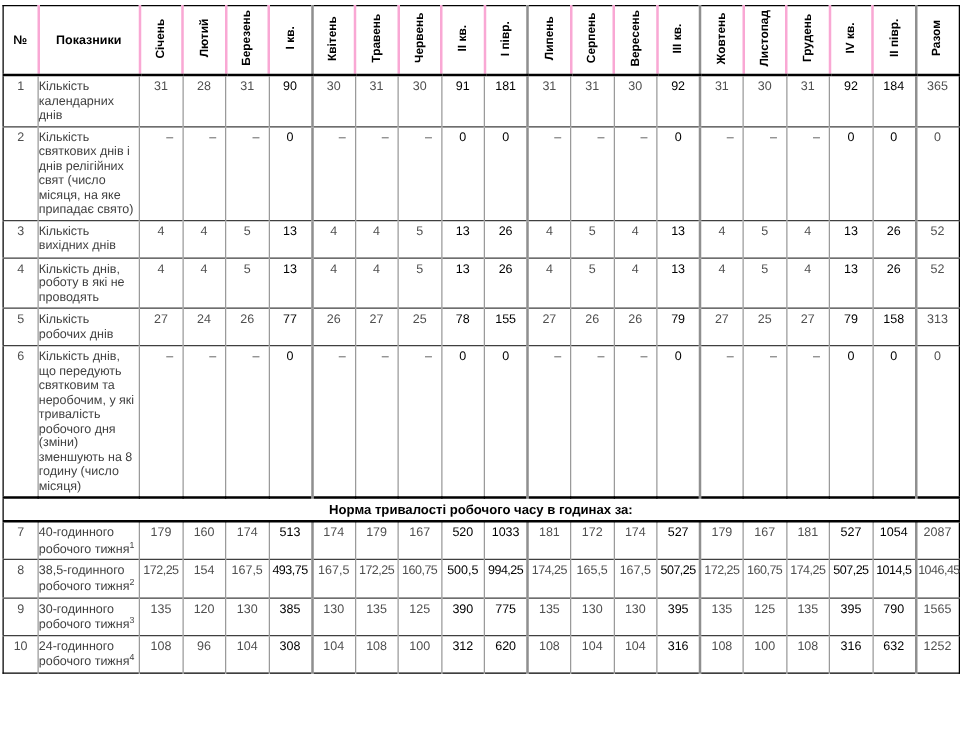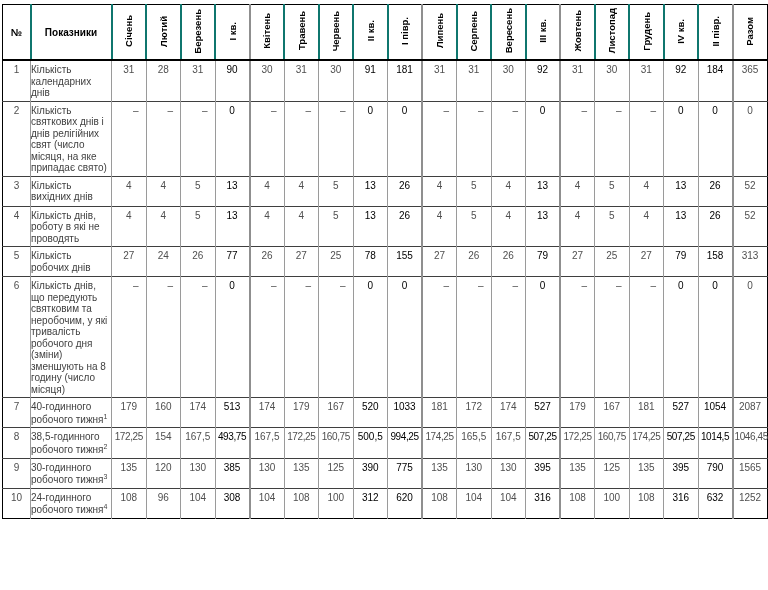--- a/index.html
+++ b/index.html
@@ -4,21 +4,21 @@
 <style>
   html,body{margin:0;padding:0;background:#fff;}
   body{width:768px;height:590px;font-family:"Liberation Sans","DejaVu Sans",sans-serif;color:#000;}
   .page{padding:4px 1px 0 2px;}
   table{border-collapse:collapse;table-layout:fixed;width:765px;border:1.5px solid #000;}
   col.c-num{width:28px;}
   col.c-label{width:81px;}
   col.c-val{width:34.5px;}
   th,td{vertical-align:top;overflow:visible;}
   thead th{
-    border-left:2px solid #0f766e;
+    border-left:2px solid #f9a8d4;
     border-bottom:2px solid #000;
     font-weight:bold;font-size:10px;color:#000;
     height:52px;vertical-align:middle;text-align:center;padding:1px 0;
   }
   thead th:first-child{border-left:none;}
   thead th .v{
     display:inline-block;
     writing-mode:vertical-rl;
     transform:rotate(180deg);
     white-space:nowrap;
@@ -233,20 +233,23 @@
           <td class="num dash">–</td>
           <td class="num dash">–</td>
           <td class="num bold group-end">0</td>
           <td class="num dash">–</td>
           <td class="num dash">–</td>
           <td class="num dash">–</td>
           <td class="num bold">0</td>
           <td class="num bold group-end">0</td>
           <td class="num">0</td>
         </tr>
+        <tr class="section-row">
+          <td colspan="21">Норма тривалості робочого часу в годинах за:</td>
+        </tr>
         <tr style="height: 26px;">
           <td class="rownum">7</td>
           <td class="label"><span>40-годинного робочого тижня</span><sup>1</sup></td>
           <td class="num">179</td>
           <td class="num">160</td>
           <td class="num">174</td>
           <td class="num bold group-end">513</td>
           <td class="num">174</td>
           <td class="num">179</td>
           <td class="num">167</td>

